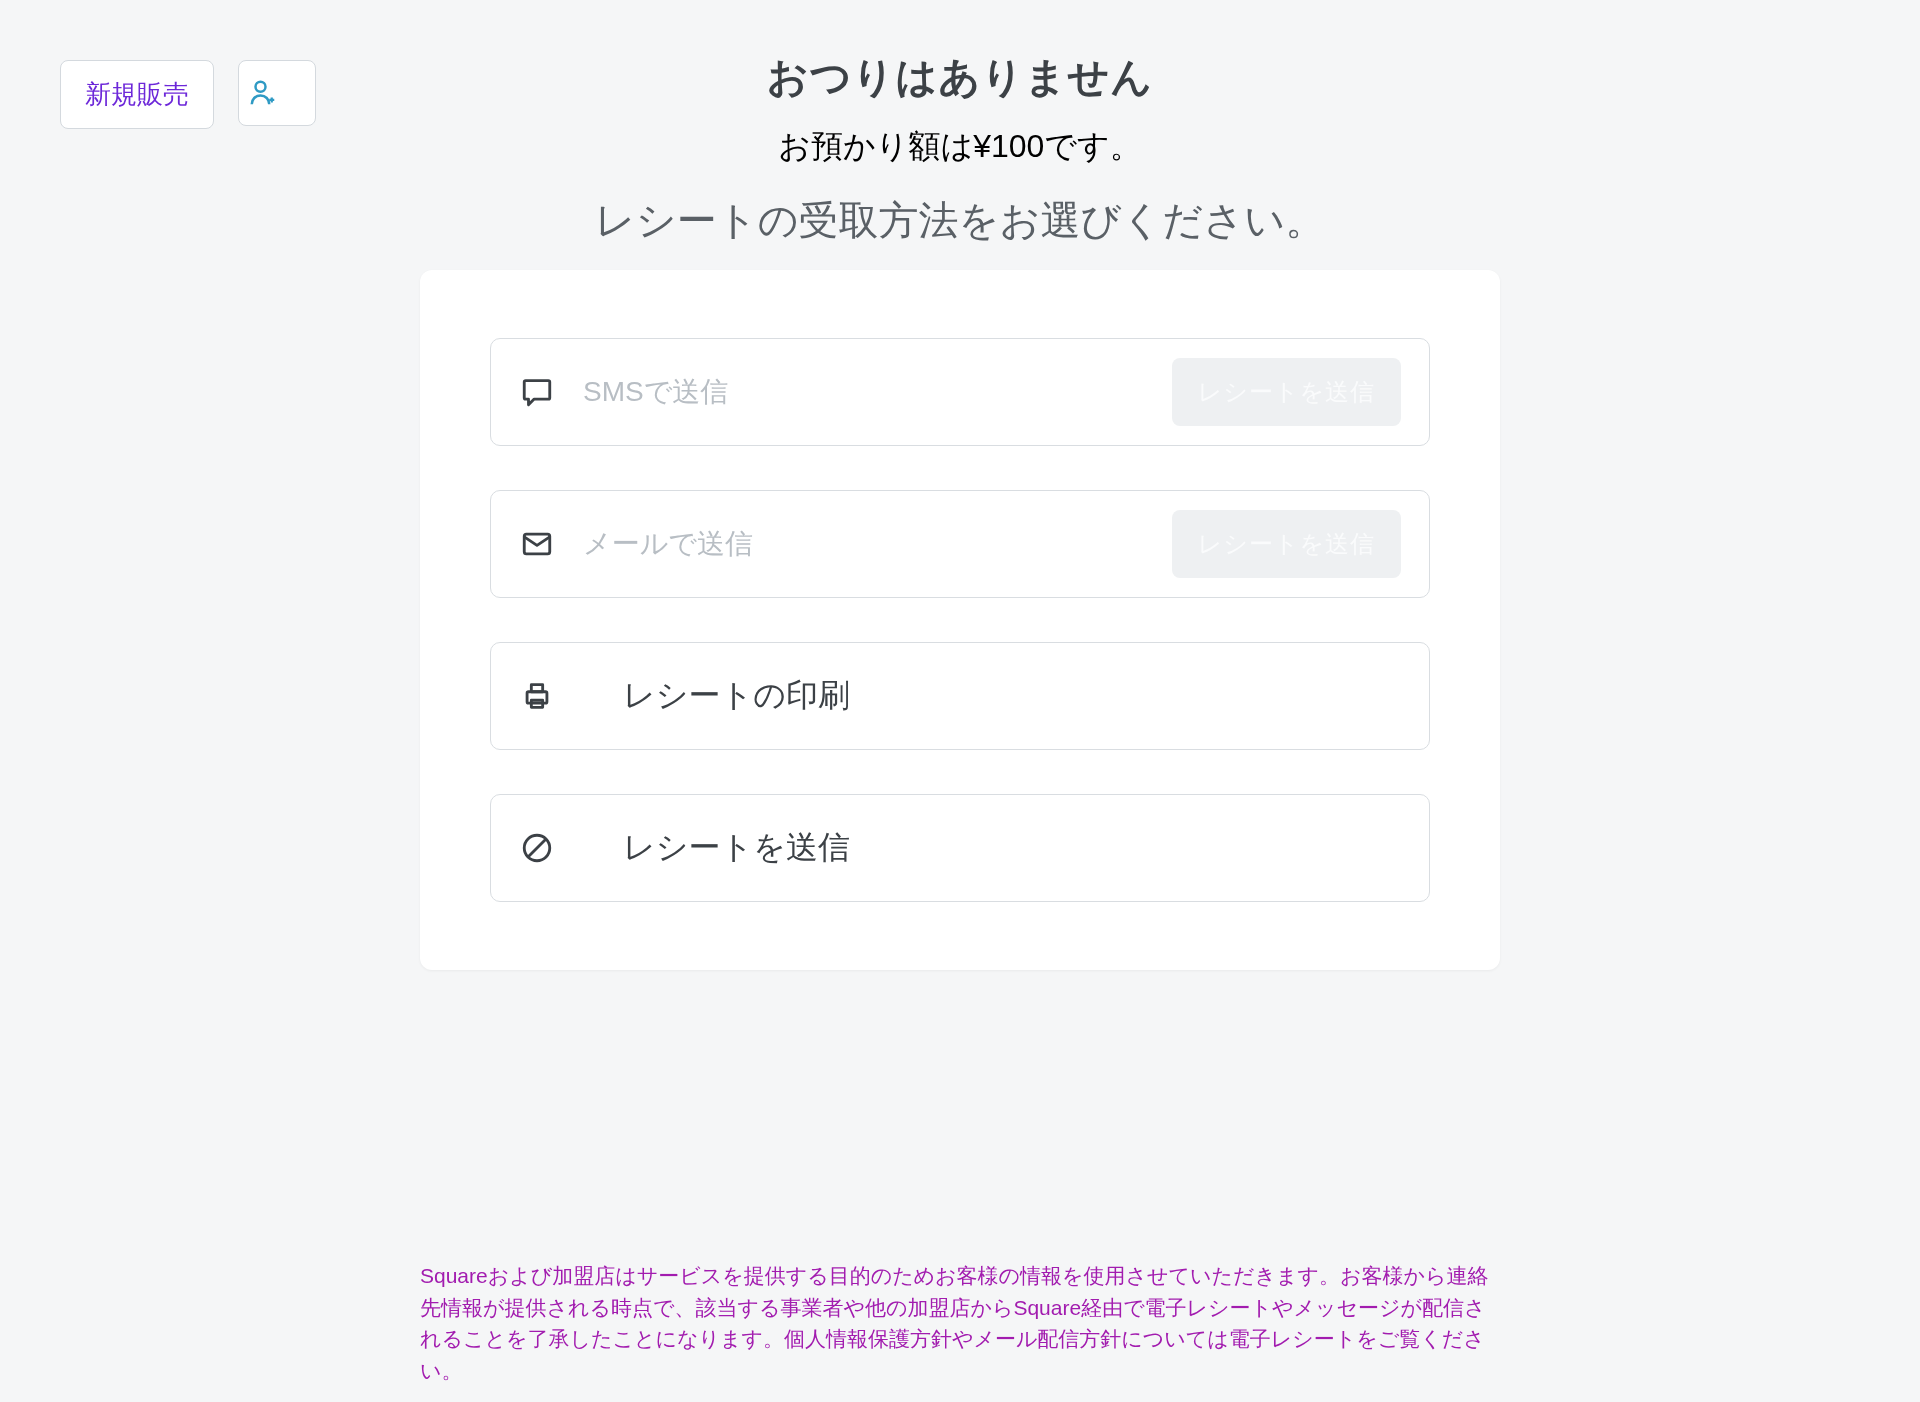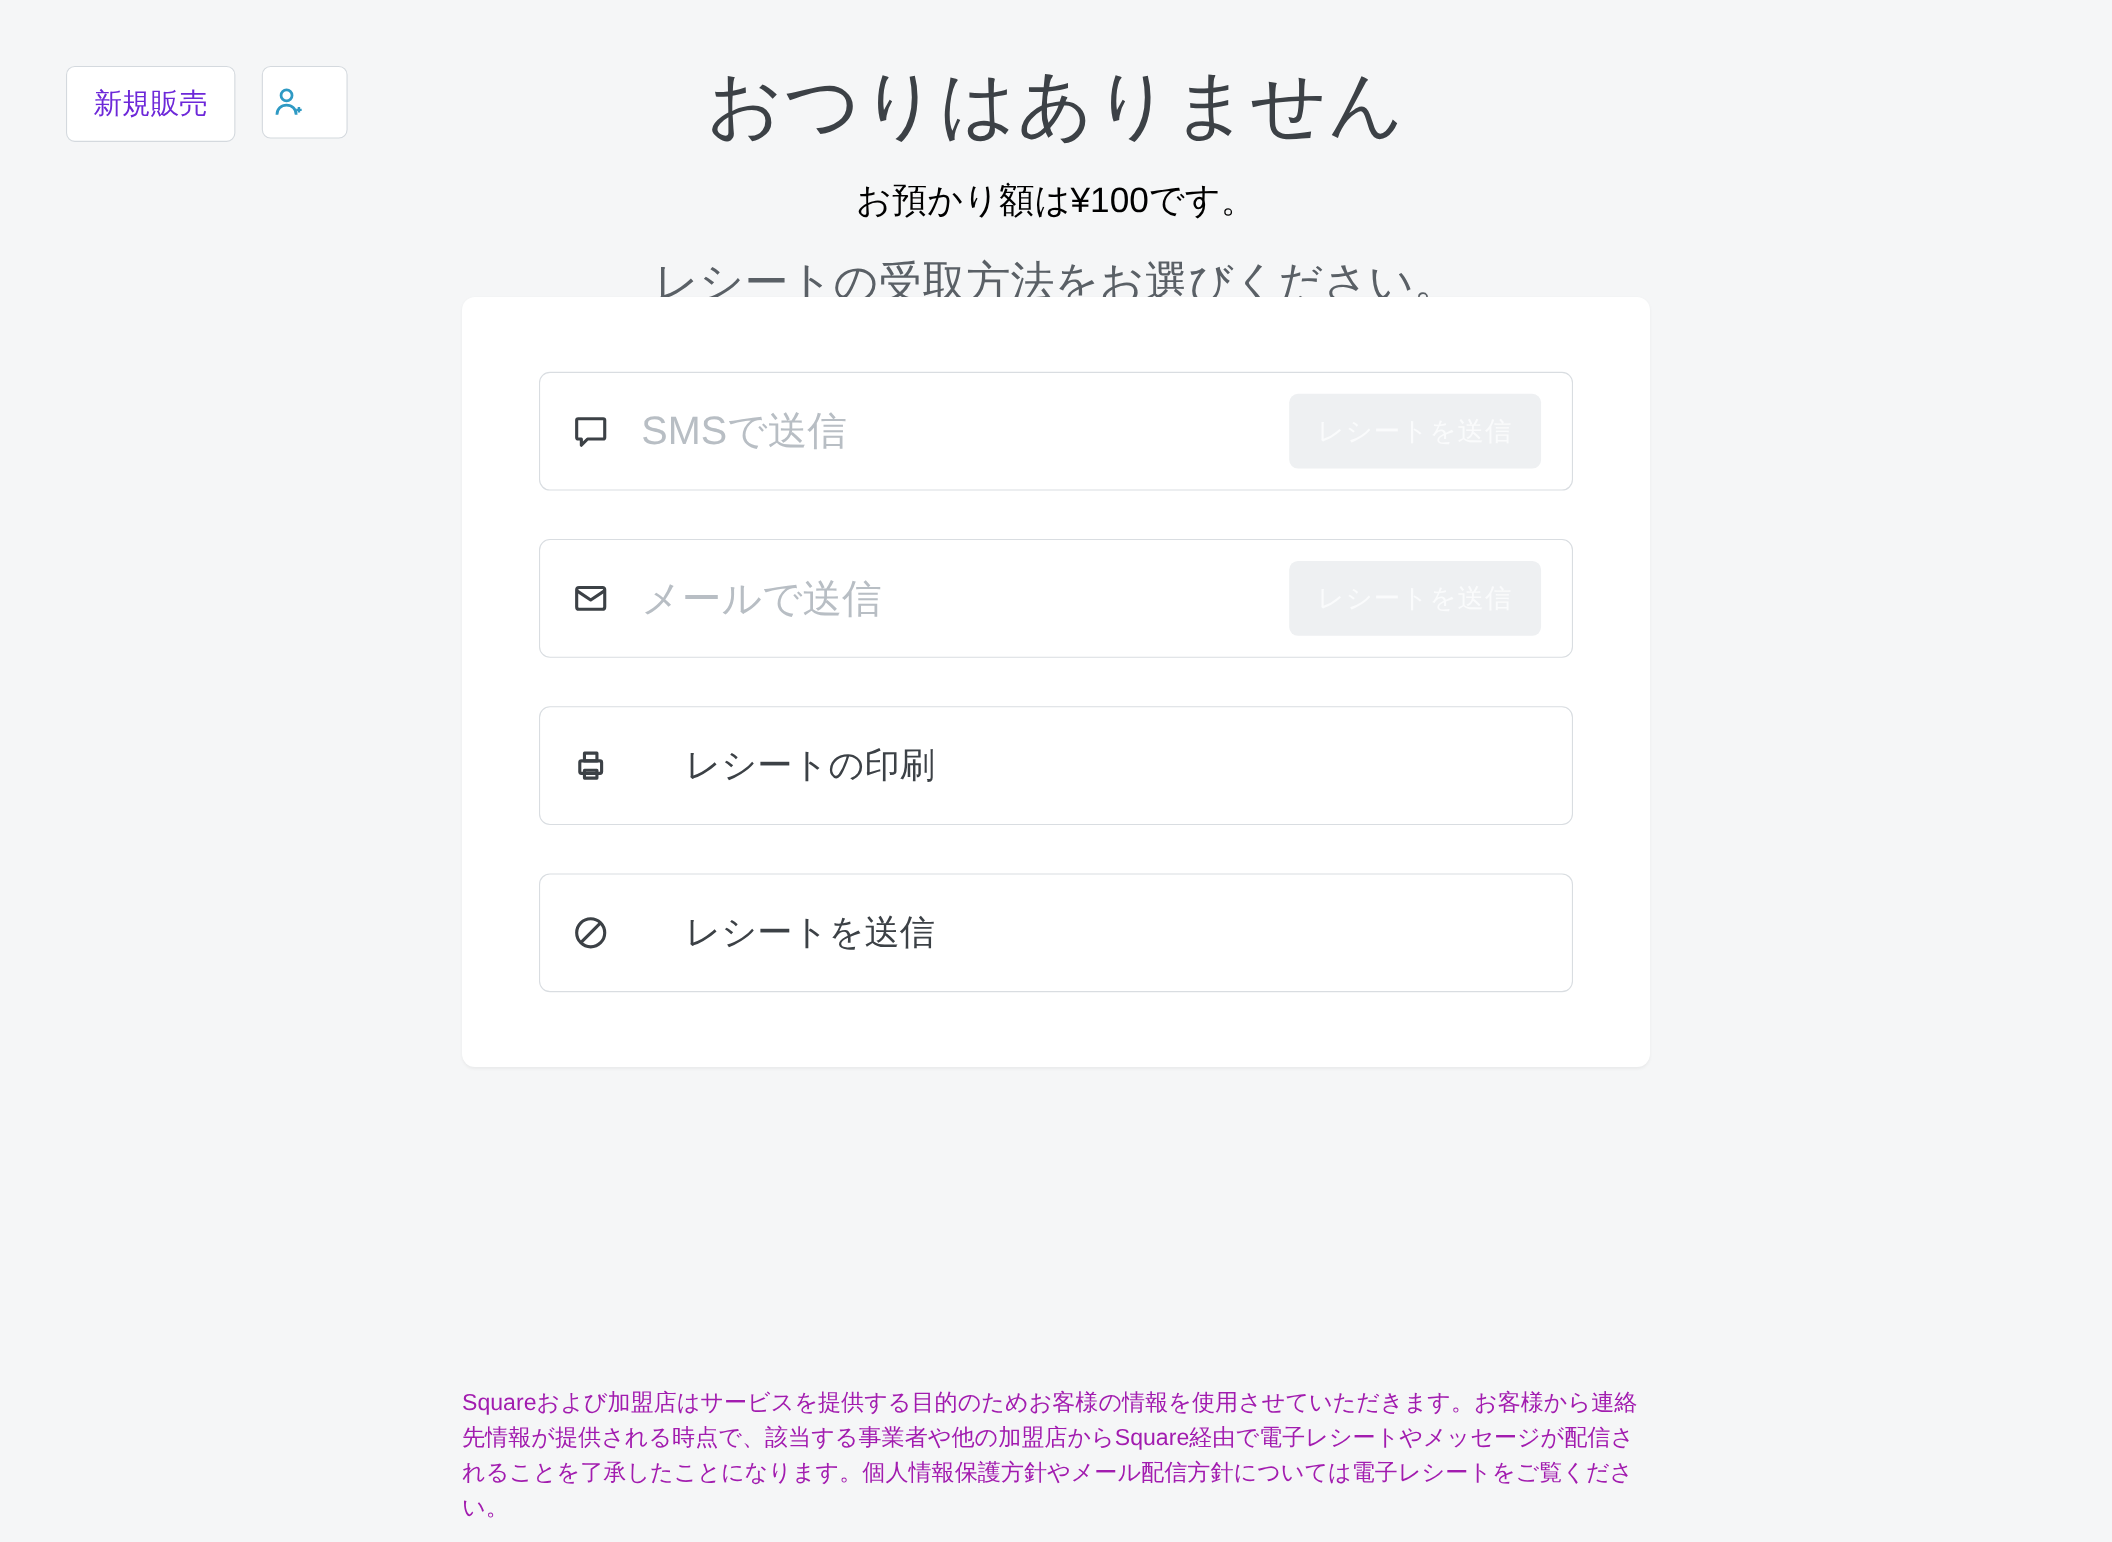--- a/index.html
+++ b/index.html
@@ -40,23 +40,23 @@
     }
     .header-section {
       position: absolute;
       top: 50px;
       left: 50%;
       transform: translateX(-50%);
       text-align: center;
       width: 100%;
     }
     .title {
-      font-size: 68px;
+      font-size: 41px;
       color: #3c4146;
-      font-weight: 400;
+      font-weight: 700;
       letter-spacing: 1px;
       margin-bottom: 20px;
     }
     .subtitle {
       font-size: 32px;
       color: #000000;
       margin-bottom: 24px;
     }
     .instruction {
       font-size: 40px;
@@ -91,21 +91,21 @@
       height: 36px;
       flex-shrink: 0;
       margin-right: 28px;
       display: flex;
       align-items: center;
       justify-content: center;
     }
     .option-input {
       border: none;
       outline: none;
-      font-size: 36px;
+      font-size: 28px;
       color: #3c4146;
       flex: 1;
       background: transparent;
     }
     .option-input::placeholder {
       color: #b8bec4;
     }
     .option-label {
       font-size: 32px;
       color: #3c4146;

